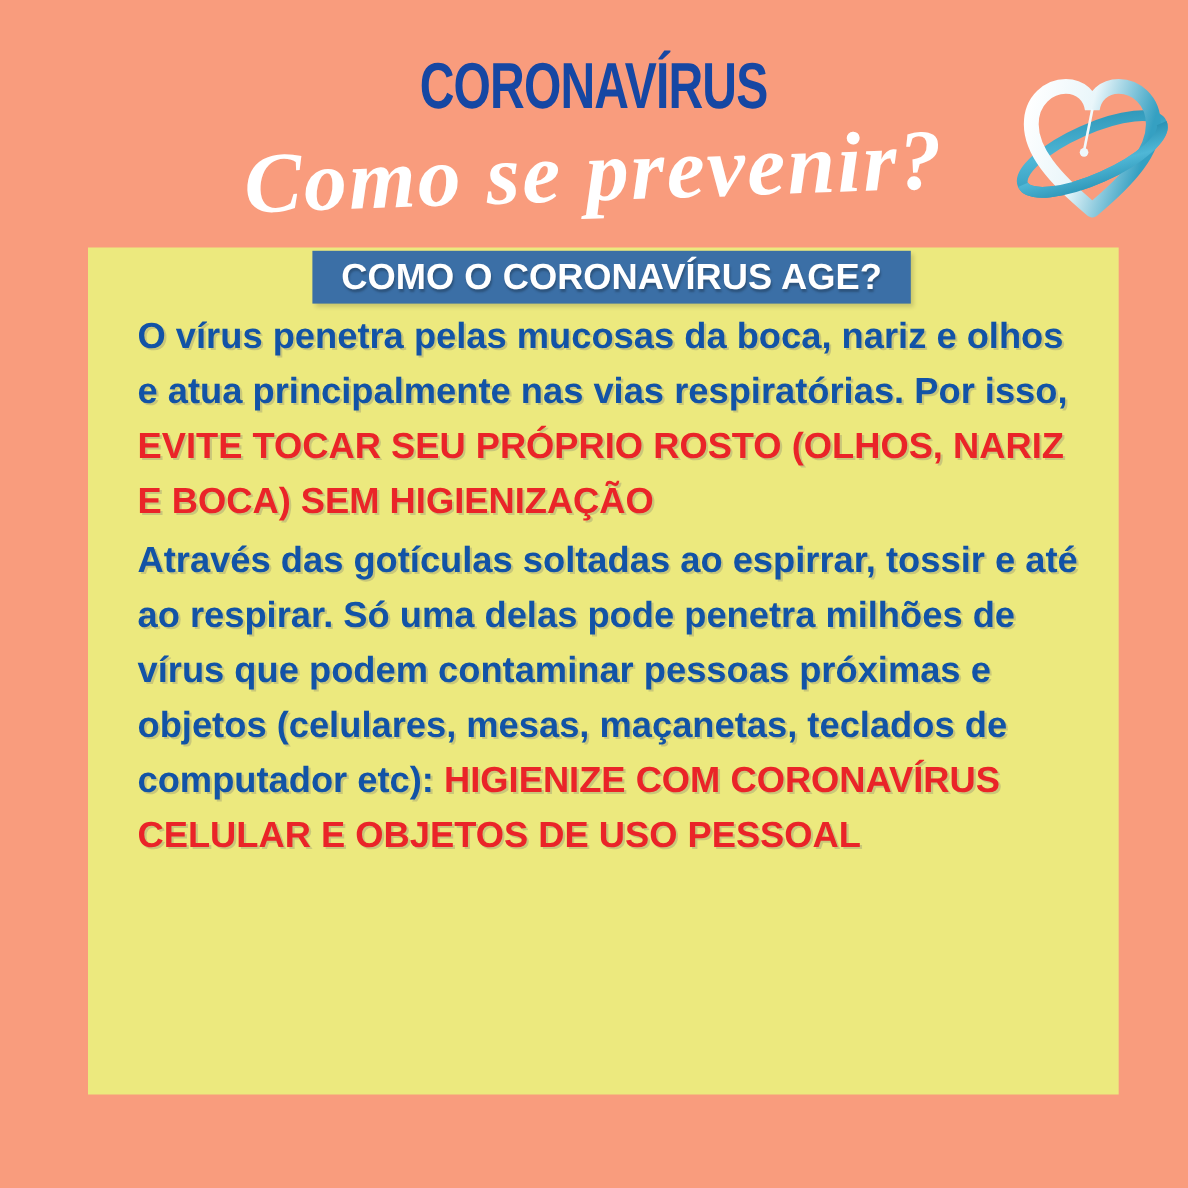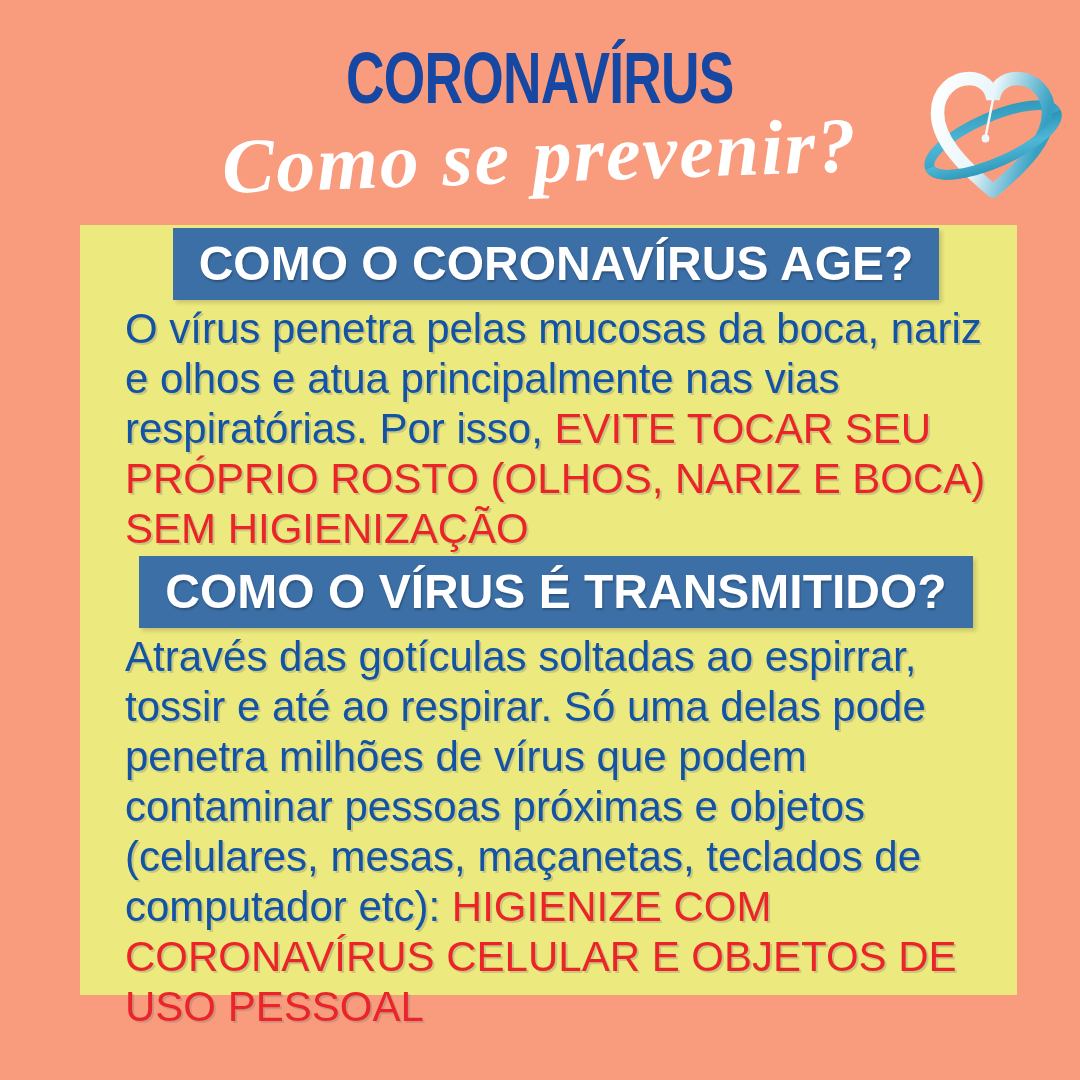--- a/index.html
+++ b/index.html
@@ -17,21 +17,21 @@
 
   
   .title {
     position: absolute;
     top: 30px;
     left: 0;
     width: 100%;
     text-align: center;
     color: #1647A3;
     font-weight: bold;
-    font-size: 72px;
+    font-size: 59px;
     line-height: 96px;
     letter-spacing: -1px;
     white-space: nowrap;
   }
   .title .squeeze {
     display: inline-block;
     transform: scaleX(0.74);
     transform-origin: 50% 50%;
   }
   .subtitle {
@@ -73,32 +73,32 @@
     padding: 3px 30px 0 45px;
     display: flex;
     flex-direction: column;
   }
   .section { display: flex; flex-direction: column; }
   .heading {
     align-self: center;
     background: #3B6FA6;
     color: #FFFFFF;
     font-weight: bold;
-    font-size: 48px;
+    font-size: 33px;
     line-height: 48px;
-    padding: 12px 26px;
+    padding: 0 26px;
     white-space: nowrap;
     text-shadow: 1px 2px 2px rgba(0,0,0,0.25);
     box-shadow: 3px 3px 4px rgba(0,0,0,0.15);
   }
   .section-2 .heading { margin-top: 2px; }
   .body-text {
     margin: 4px 0 0 0;
-    font-weight: normal;
-    font-size: 42px;
+    font-weight: bold;
+    font-size: 33px;
     line-height: 50px;
     color: #1253A6;
     text-shadow: 2px 2px 0 rgba(110,110,110,0.28);
   }
   .body-text .red { color: #EA2428; }
 </style>
 </head>
 <body>
 
 <div class="title">
@@ -133,17 +133,16 @@
 </div>
 
 <div class="card">
 
   <div class="section section-1">
     <div class="heading">COMO O CORONAVÍRUS AGE?</div>
     <p class="body-text"><span>O vírus penetra pelas mucosas da boca, nariz e olhos e atua principalmente nas vias respiratórias. Por isso, </span><span class="red">EVITE TOCAR SEU PRÓPRIO ROSTO (OLHOS, NARIZ E BOCA)  SEM HIGIENIZAÇÃO</span></p>
   </div>
 
   <div class="section section-2">
-    <div class="heading">COMO O VÍRUS É TRANSMITIDO?</div>
     <p class="body-text"><span>Através das gotículas soltadas ao espirrar, tossir e até ao respirar. Só uma delas pode penetra milhões de vírus que podem contaminar pessoas próximas e objetos (celulares, mesas, maçanetas, teclados de computador etc): </span><span class="red">HIGIENIZE COM CORONAVÍRUS CELULAR E OBJETOS DE USO PESSOAL</span></p>
   </div>
 
 </div>
 
 </body></html>

